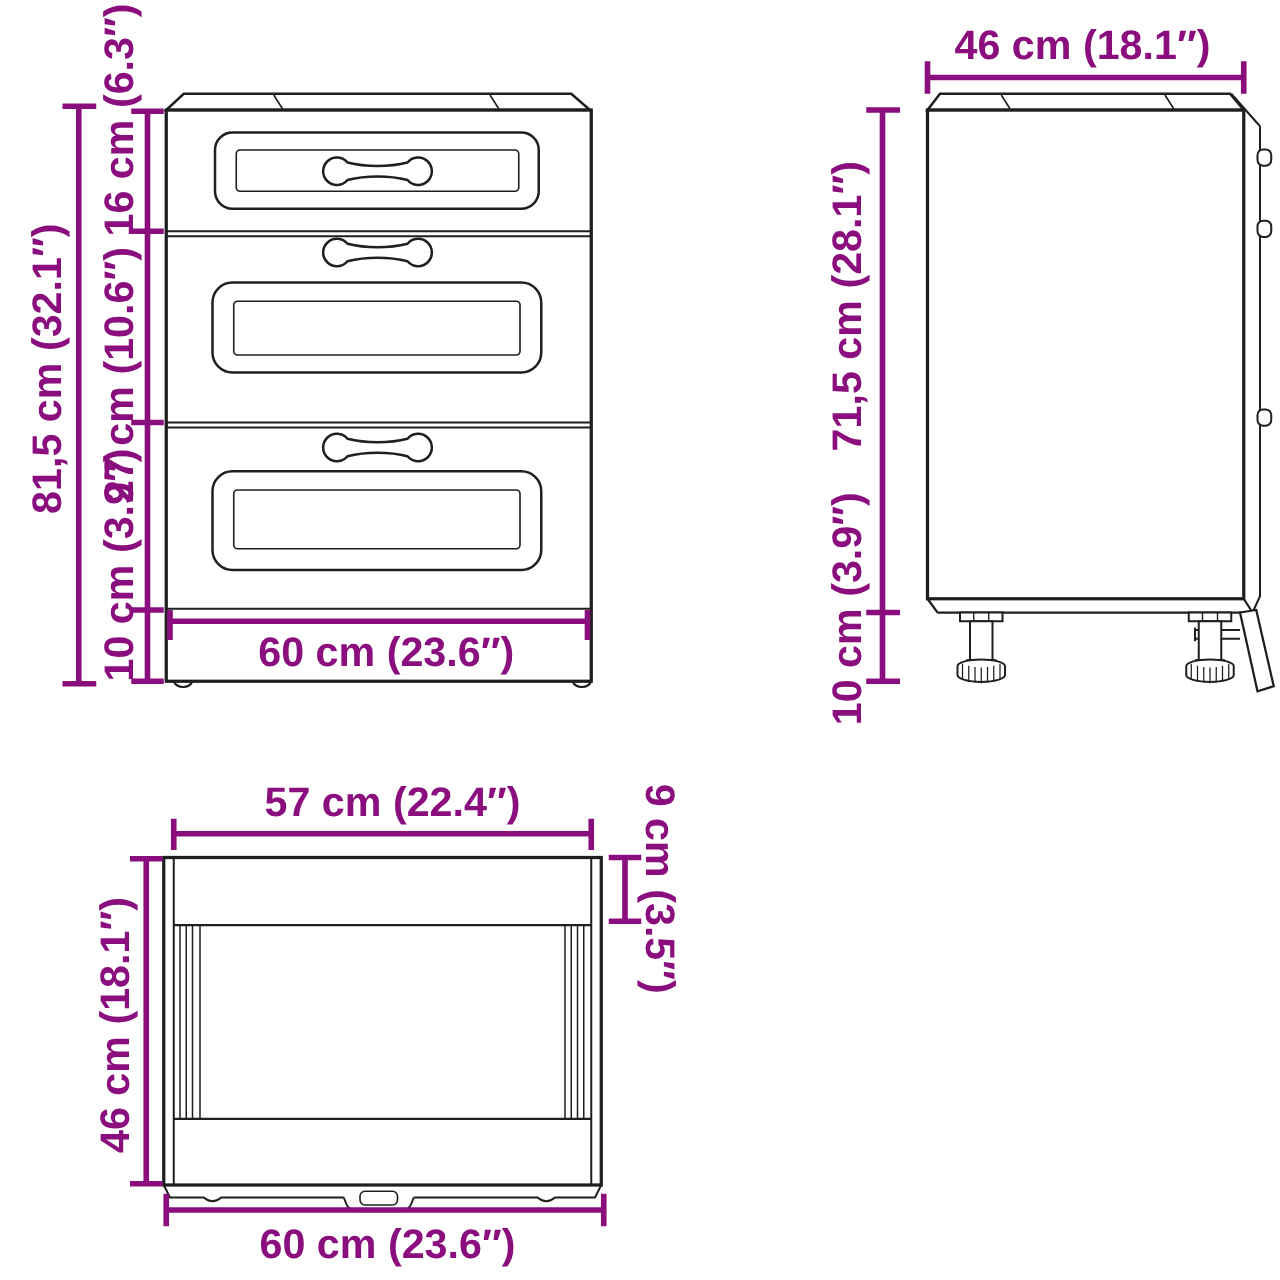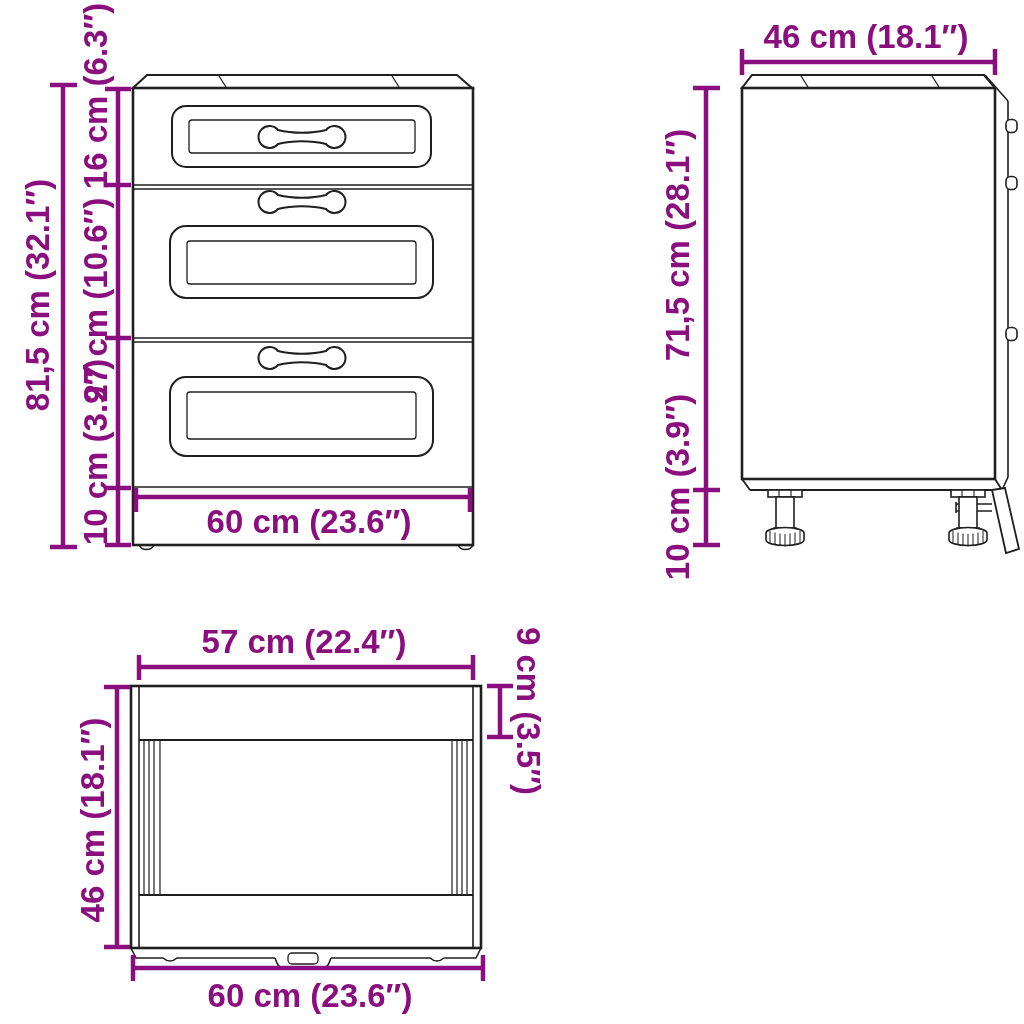--- a/index.html
+++ b/index.html
@@ -124,18 +124,18 @@
   <div class="lbl v" style="left:37px;  top:295px;">81,5 cm (32.1″)</div>
   <div class="lbl v" style="left:95px;  top:96px;">16 cm (6.3″)</div>
   <div class="lbl v" style="left:95px;  top:300px;">27 cm (10.6″)</div>
   <div class="lbl v" style="left:95px;  top:452px;">10 cm (3.9″)</div>
   <div class="lbl" style="left:309px; top:521px;">60 cm (23.6″)</div>
 
   <div class="lbl" style="left:866px; top:36px;">46 cm (18.1″)</div>
   <div class="lbl v" style="left:677px; top:245px;">71,5 cm (28.1″)</div>
   <div class="lbl v" style="left:677px; top:487px;">10 cm (3.9″)</div>
 
-  <div class="lbl" style="left:304px; top:641px;">57 cm (22.4″)</div>
+  <div class="lbl" style="left:314px; top:641px;">57 cm (22.4″)</div>
   <div class="lbl vcw" style="left:528px; top:711px;">9 cm (3.5″)</div>
   <div class="lbl v" style="left:92px;  top:820px;">46 cm (18.1″)</div>
   <div class="lbl" style="left:310px; top:995px;">60 cm (23.6″)</div>
 
 </div>
 
 </body></html>

